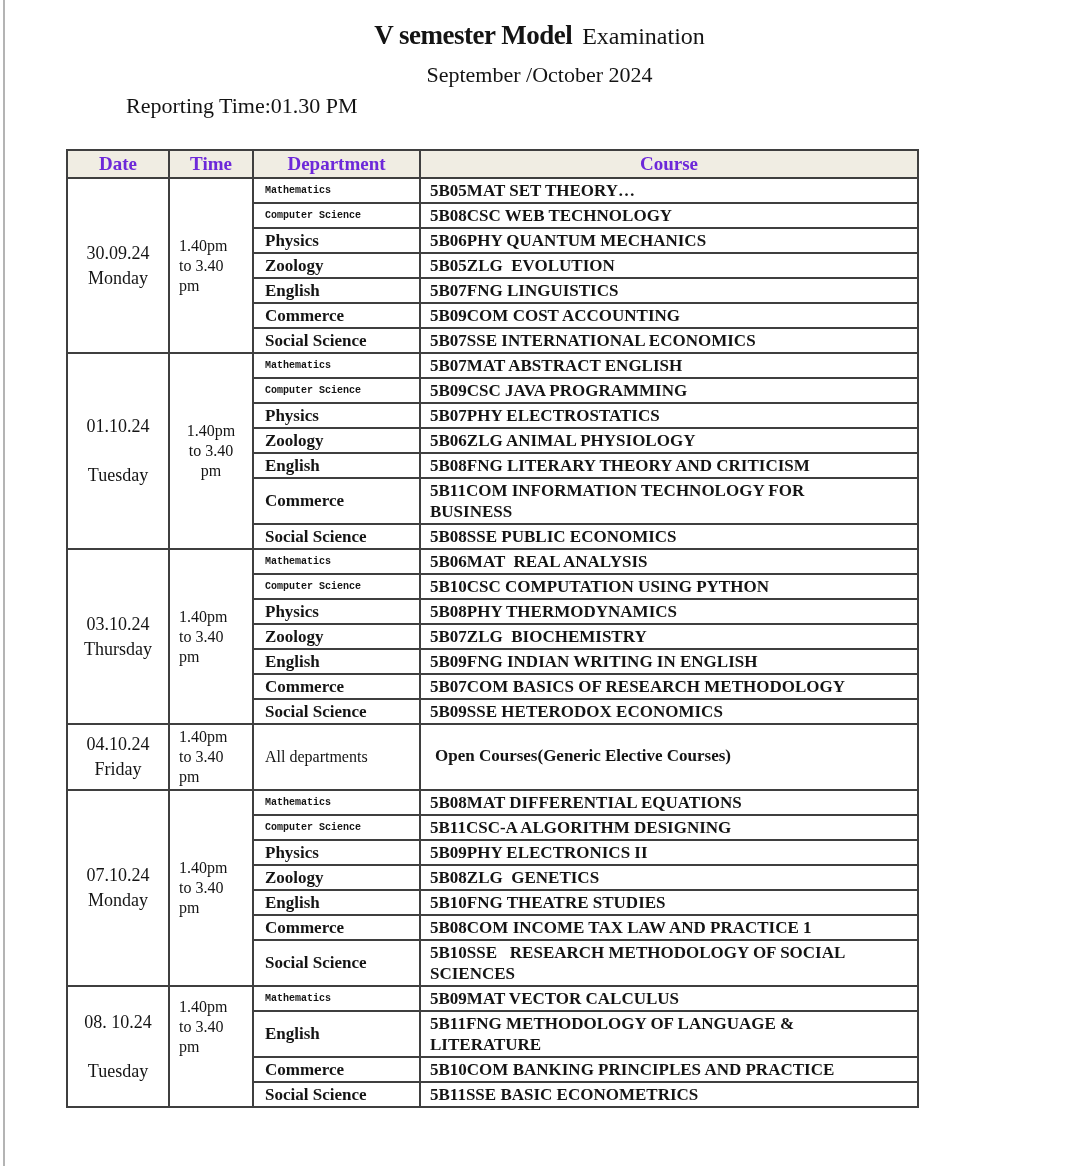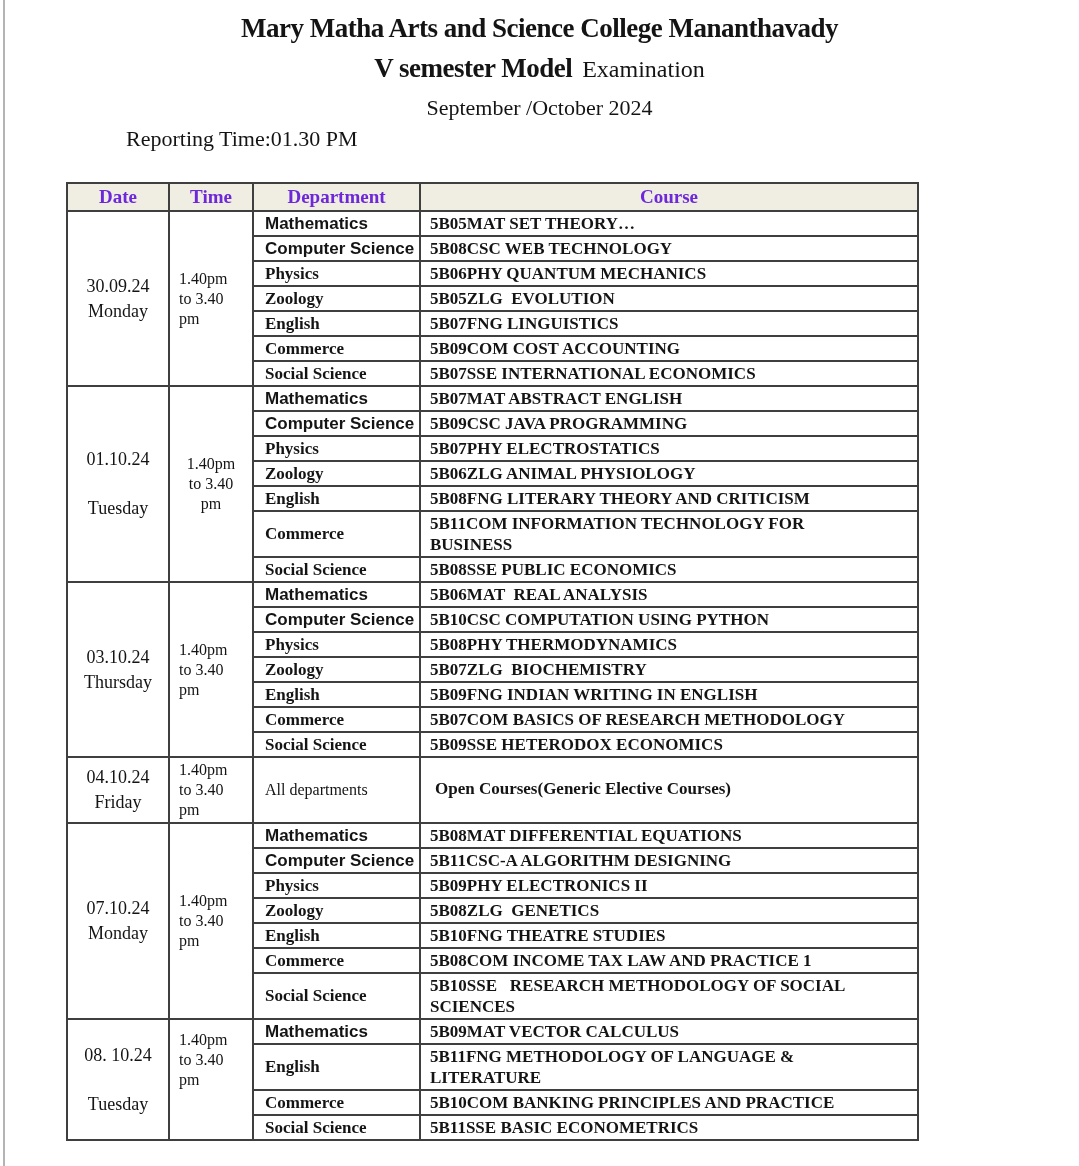--- a/index.html
+++ b/index.html
@@ -62,22 +62,22 @@
     white-space:pre-line;
     text-align:left;
   }
   td.time-cell.center{ text-align:center; padding-left:2px; }
   td.time-cell.top{ vertical-align:top; padding-top:10px; }
   td.dept-cell{
     font-size:17px; font-weight:700; padding:1px 4px 1px 11px;
     height:23px; line-height:20px;
   }
   td.dept-cell.sans{
-    font-family:Liberation Sans, sans-serif;
-    font-size:17px;
+    font-family:Liberation Mono, monospace;
+    font-size:10px;
   }
   td.dept-cell.alldep{
     font-weight:400; font-size:16px;
   }
   td.course-cell{
     font-size:17px; font-weight:700;
     padding:1px 4px 1px 9px; line-height:21px;
     white-space:pre-wrap;
     height:23px;
   }
@@ -85,21 +85,20 @@
     vertical-align:top; padding-top:20px; padding-left:14px;
     height:57px;
   }
 </style>
 </head>
 <body>
 
 <div class="page-edge"></div>
 
 <div class="titles">
-  <div class="t1">Mary Matha Arts and Science College Mananthavady</div>
   <div class="t2"><span>V semester Model</span><span class="sub">Examination</span></div>
   <div class="t3">September /October 2024</div>
 </div>
 <div class="reporting">Reporting Time:01.30 PM</div>
 
 <table class="tt">
   <colgroup>
     <col class="c-date">
       <col class="c-time">
       <col class="c-dept">

